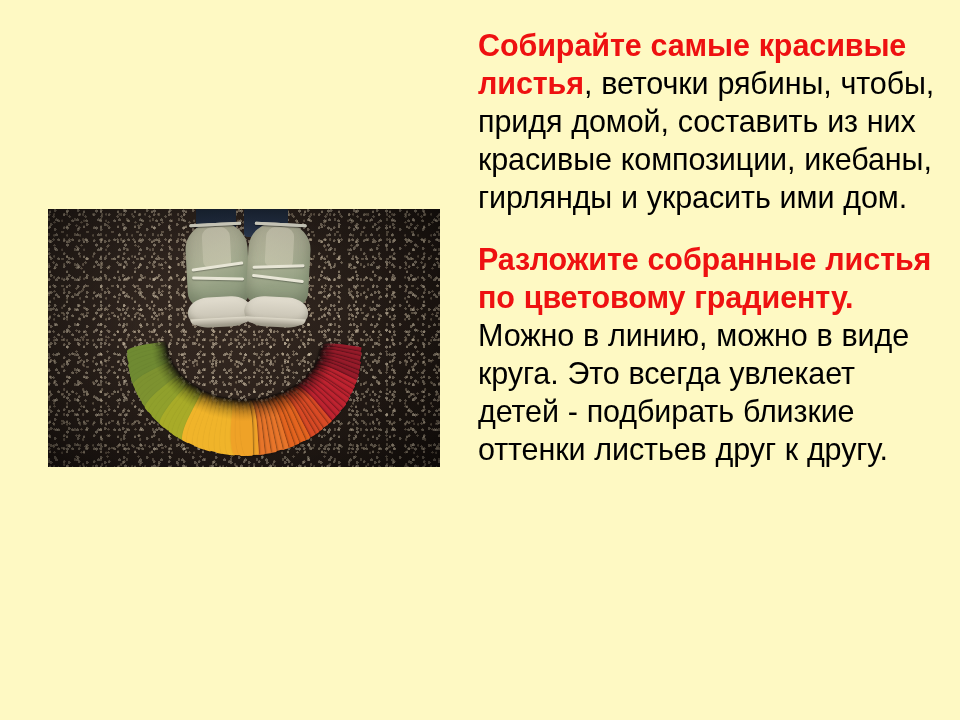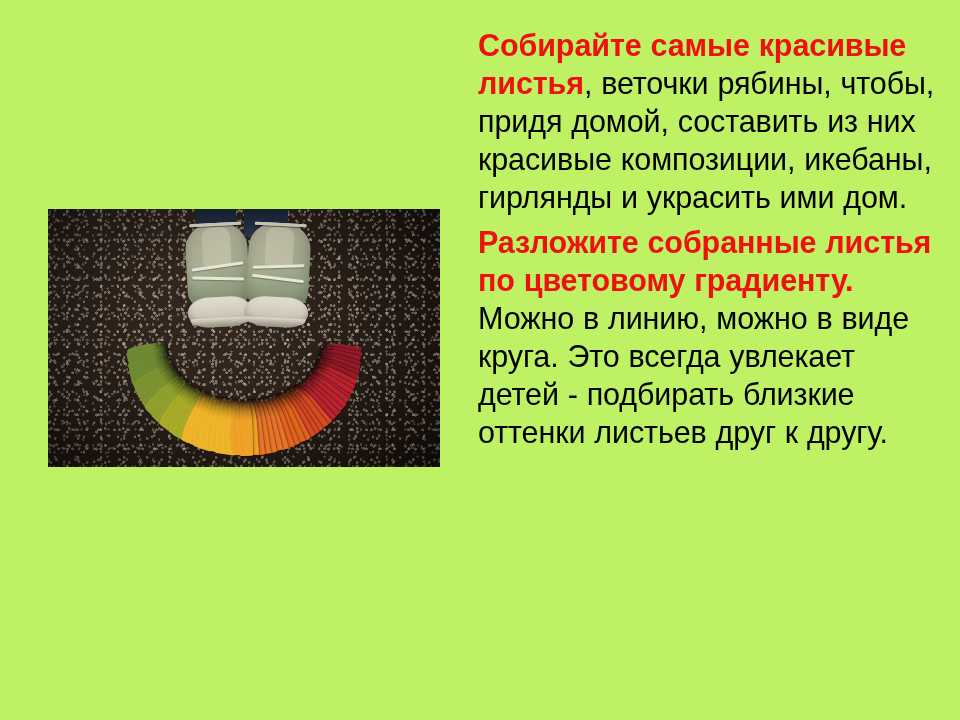--- a/index.html
+++ b/index.html
@@ -14,21 +14,21 @@
     position: relative;
     overflow: hidden;
     font-family: "Liberation Sans", sans-serif;
     -webkit-font-smoothing: antialiased;
   }
 
   
   #slide {
     position: absolute;
     inset: 0;
-    background: #bef264;
+    background: #fef9c3;
   }
 
   
   #photo-frame {
     position: absolute;
     left: 48px;
     top: 209px;
     width: 392px;
     height: 258px;
     overflow: hidden;
@@ -152,21 +152,21 @@
     width: 462px;
   }
   .para {
     margin: 0;
     font-size: 30.5px;
     line-height: 38px;
     color: #000000;
     letter-spacing: -0.1px;
     word-spacing: 0.5px;
   }
-  .para + .para { margin-top: 7px; }
+  .para + .para { margin-top: 24px; }
   .accent {
     color: #ee1111;
     font-weight: bold;
   }
 </style>
 </head>
 <body>
 
 <div id="slide">
 

